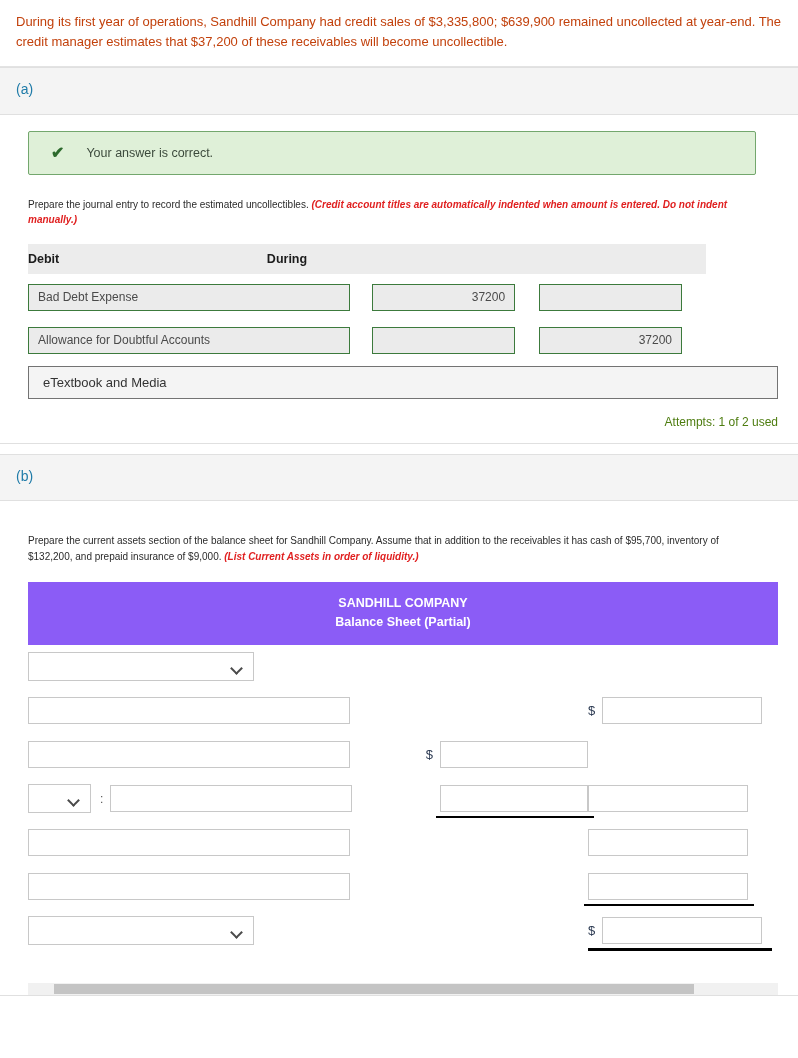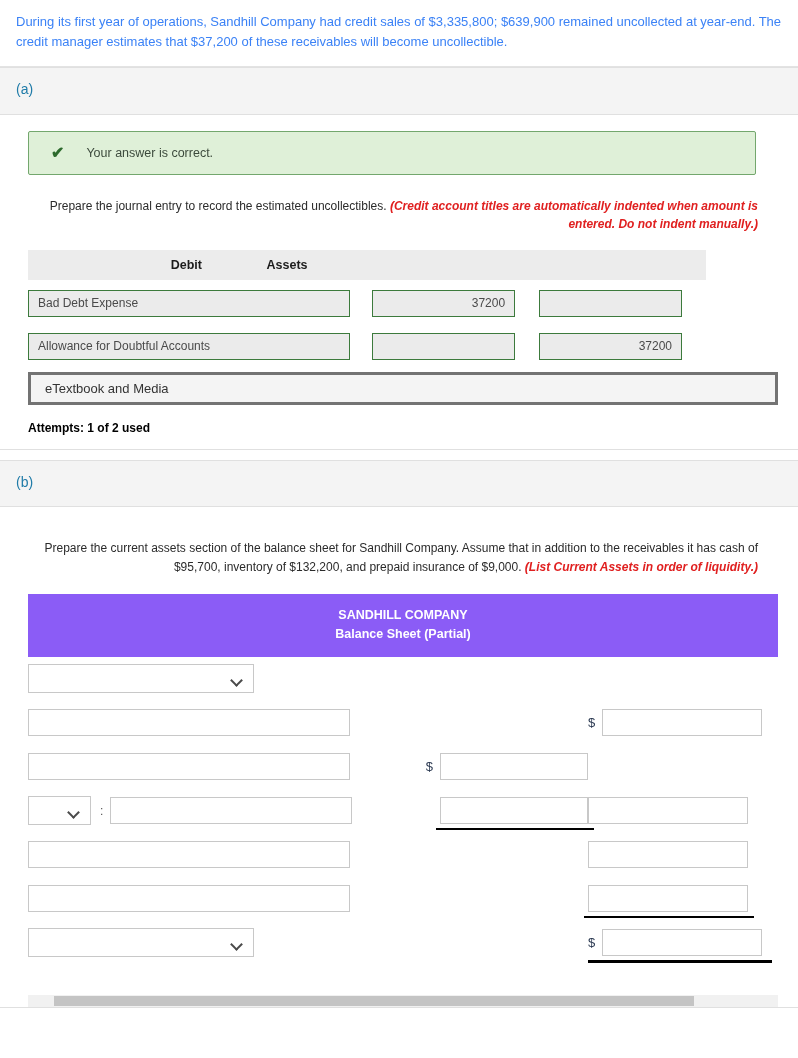--- a/index.html
+++ b/index.html
@@ -14,21 +14,21 @@
     color: #2b2b2b;
     overflow-x: hidden;
   }
   .page { width: 798px; position: relative; }
 
   
   .intro {
     padding: 12px 16px 14px 16px;
     line-height: 1.55;
     font-size: 13px;
-    color: #3b82f6;
+    color: #c2410c;
     border-bottom: 1px solid #e3e3e3;
   }
 
   
   .card {
     border: 1px solid #e0e0e0;
     border-left: none;
     border-right: none;
     background: #fff;
     margin-bottom: 10px;
@@ -63,43 +63,42 @@
     font-weight: bold;
     line-height: 1;
     padding-left: 8px;
   }
   .banner .btext { color: #3c4a3c; font-size: 12.5px; }
 
   
   .instr {
     margin-top: 22px;
     line-height: 1.55;
-    font-size: 12px;
+    font-size: 10px;
     max-width: 730px;
-    text-align: right;
   }
   .instr .em {
     color: #e02020;
     font-style: italic;
     font-weight: bold;
   }
 
   
   .jtable { margin-top: 16px; width: 678px; }
   .jhead {
     display: flex;
     background: #ececec;
     font-weight: bold;
     font-size: 12.5px;
     color: #1c1c1c;
     height: 30px;
     align-items: center;
   }
   .jhead .c1 { width: 334px; text-align: center; }
-  .jhead .c2 { width: 174px; text-align: right; }
+  .jhead .c2 { width: 174px; text-align: left; }
   .jhead .c3 { width: 170px; text-align: center; }
   .jrow { display: flex; margin-top: 10px; align-items: center; }
   .jrow.second { margin-top: 16px; }
   .ff {
     background: #ebebeb;
     border: 1px solid #3c7a3c;
     height: 27px;
     font-size: 12px;
     color: #4a4a4a;
     display: flex;
@@ -107,37 +106,37 @@
     padding: 0 9px;
     font-family: "Liberation Sans", sans-serif;
   }
   .ff.acct { width: 330px; margin-right: 22px; }
   .ff.acct.ind { }
   .ff.amt { width: 146px; justify-content: flex-end; margin-right: 24px; }
 
   
   .accbtn {
     background: #f4f4f4;
-    border: 3px solid #737373;
+    border: 1px solid #737373;
     height: 33px;
     display: flex;
     align-items: center;
     padding-left: 14px;
     font-size: 13px;
     color: #333;
     margin-top: 12px;
     width: 750px;
   }
   .attempts {
-    text-align: left;
-    font-weight: bold;
+    text-align: right;
+    font-weight: normal;
     font-size: 12px;
     margin-top: 16px;
     width: 750px;
-    color: #000000;
+    color: #4d7c0f;
   }
 
   
   .bs-title {
     background: #8b5cf6;
     color: #fff;
     text-align: center;
     padding: 12px 0 13px 0;
     font-weight: bold;
     font-size: 12.5px;
@@ -236,21 +235,21 @@
         <span class="btext">Your answer is correct.</span>
       </div>
 
       <div class="instr">
         <span>Prepare the journal entry to record the estimated uncollectibles. </span><span class="em">(Credit account titles are automatically indented when amount is entered. Do not indent manually.)</span>
       </div>
 
       <div class="jtable">
         <div class="jhead">
           <div class="c2">Debit</div>
-          <div class="c3">Assets</div>
+          <div class="c3">During</div>
         </div>
 
         <div class="jrow">
           <div class="ff acct">Bad Debt Expense</div>
           <div class="ff amt">37200</div>
           <div class="ff amt"></div>
         </div>
 
         <div class="jrow second">
           <div class="ff acct ind">Allowance for Doubtful Accounts</div>

